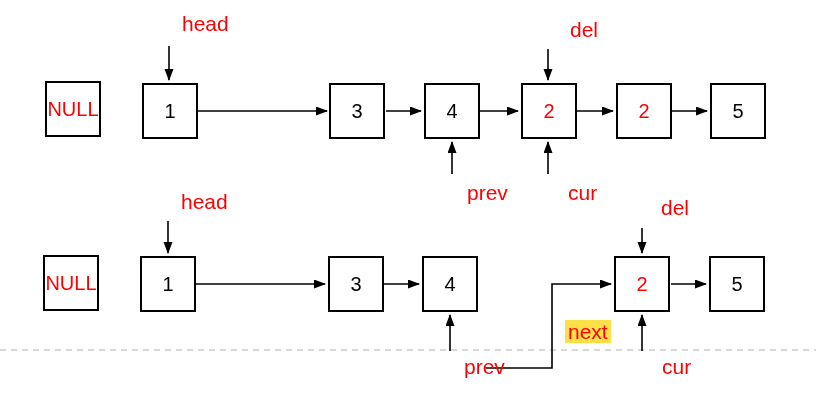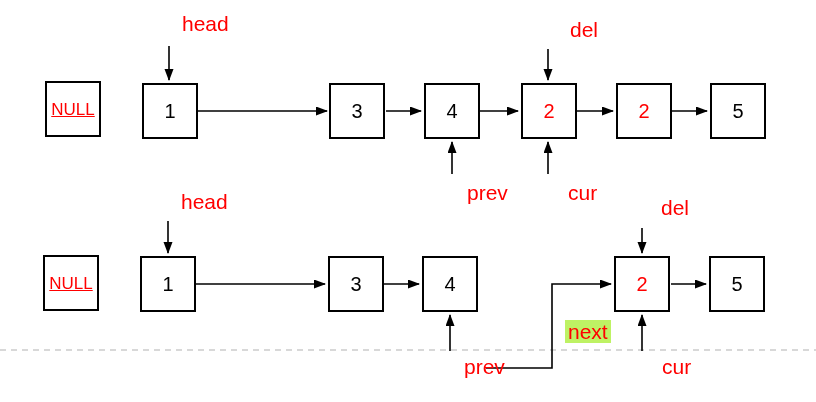--- a/index.html
+++ b/index.html
@@ -12,26 +12,26 @@
   }
   .wires{position:absolute;left:0;top:0;z-index:1;}
   .node{
     position:absolute;z-index:2;
     width:56px;height:56px;box-sizing:border-box;
     border:2px solid #000000;background:#ffffff;
     display:flex;align-items:center;justify-content:center;
     font-size:20px;color:#000000;line-height:1;
   }
   .node.red{color:#ff0000;}
-  .node.null-box{font-size:17px;color:#ff0000;letter-spacing:0px;text-decoration:underline;}
+  .node.null-box{font-size:20px;color:#ff0000;letter-spacing:0px;}
   .ptr{
     position:absolute;z-index:3;
     color:#ff0000;font-size:21px;line-height:1;white-space:nowrap;margin-left:37px;
   }
-  .ptr.on-wire{background:#bef264;padding:1px 3px;}
+  .ptr.on-wire{background:#fde047;padding:1px 3px;}
 </style>
 </head>
 <body>
 
 <div class="stage">
 
   <svg class="wires" width="816" height="402" viewBox="0 0 816 402">
     <defs>
       <marker id="ah" markerWidth="13" markerHeight="10" refX="11" refY="4.5" orient="auto" markerUnits="userSpaceOnUse">
         <path d="M0,0 L12,4.5 L0,9 Z" fill="#000000"></path>

